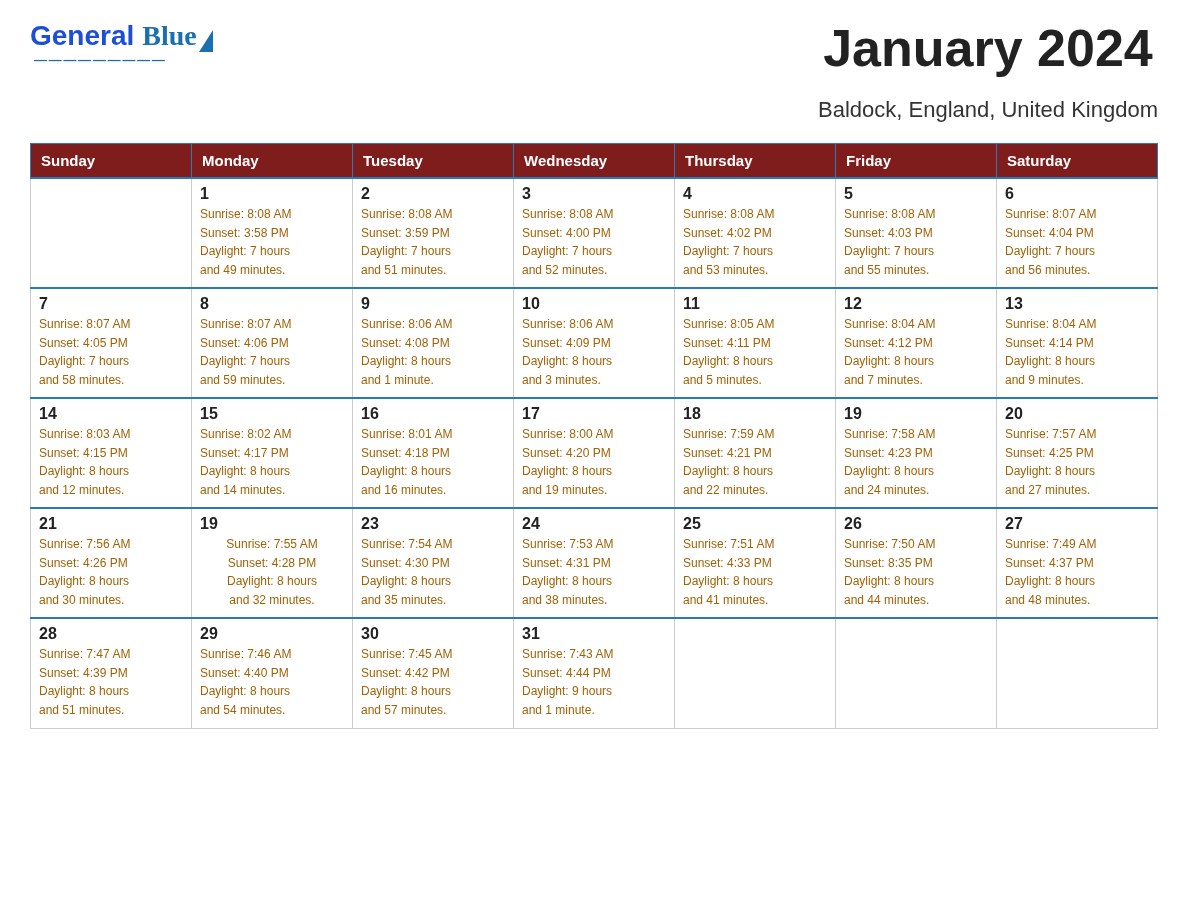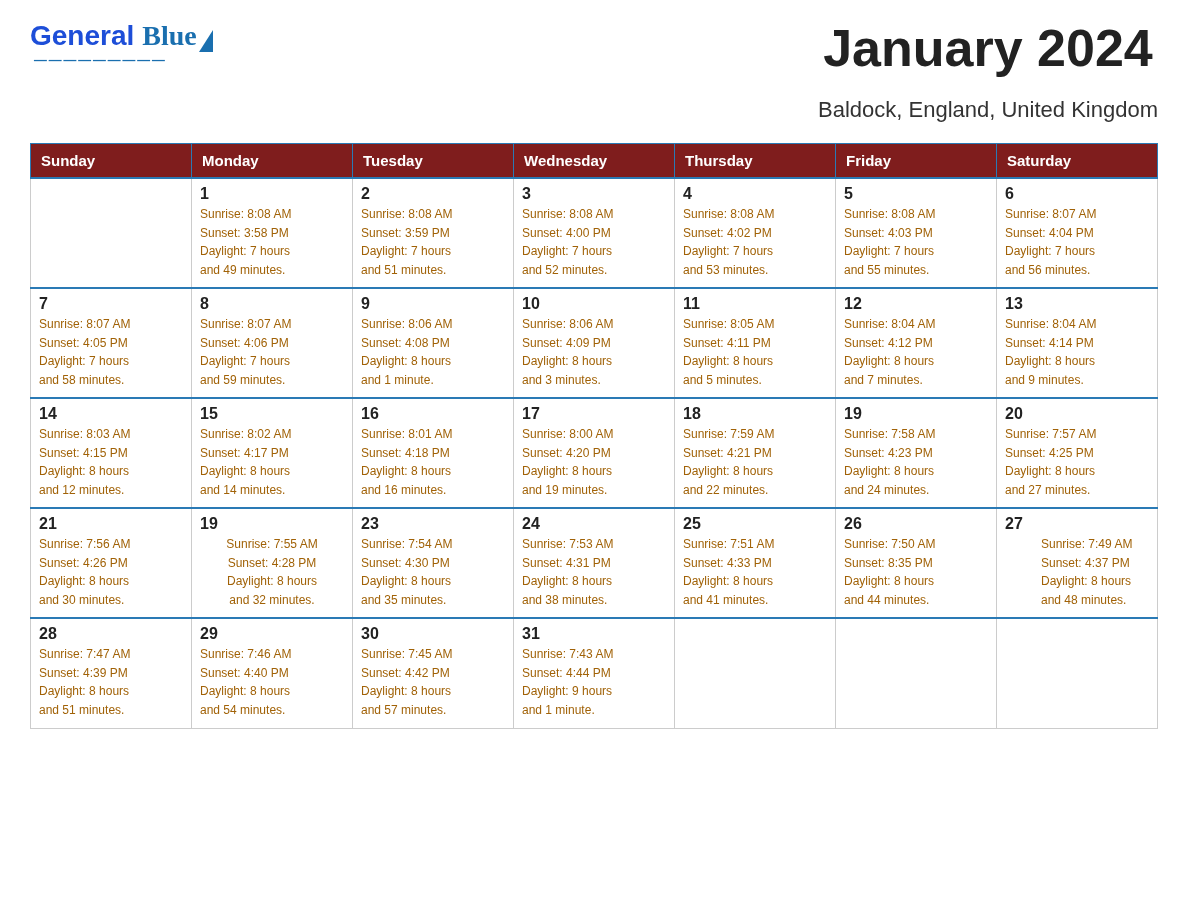--- a/index.html
+++ b/index.html
@@ -315,21 +315,21 @@
         </td>
         <td>
           <span class="day-num">26</span>
           <div class="day-info" style="white-space: pre-line;">Sunrise: 7:50 AM
 Sunset: 8:35 PM
 Daylight: 8 hours
 and 44 minutes.</div>
         </td>
         <td>
           <span class="day-num">27</span>
-          <div class="day-info" style="white-space: pre-line; margin-left: 36px;">Sunrise: 7:49 AM
+          <div class="day-info" style="white-space: pre-line;">Sunrise: 7:49 AM
 Sunset: 4:37 PM
 Daylight: 8 hours
 and 48 minutes.</div>
         </td>
       </tr>
       <tr>
         <td>
           <span class="day-num">28</span>
           <div class="day-info" style="white-space: pre-line;">Sunrise: 7:47 AM
 Sunset: 4:39 PM

